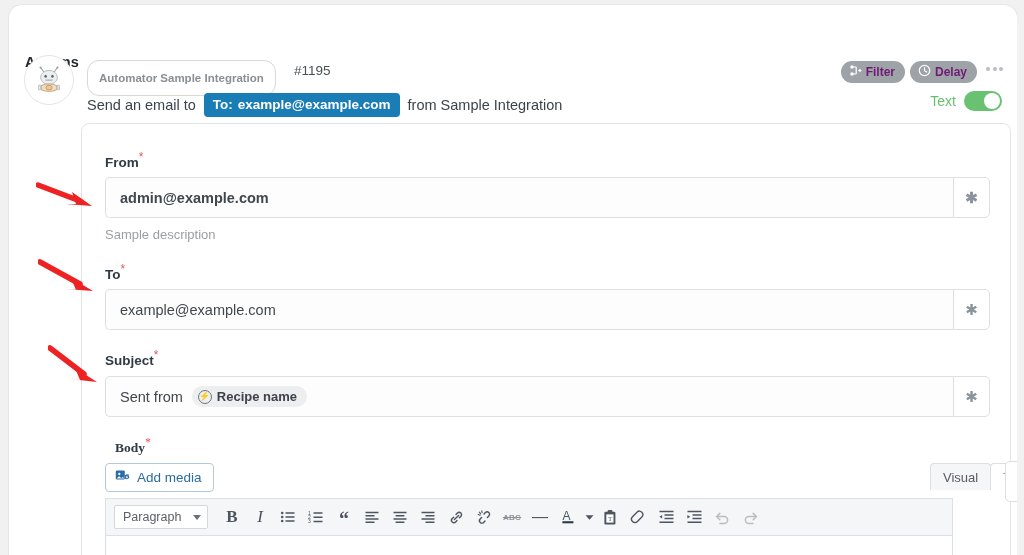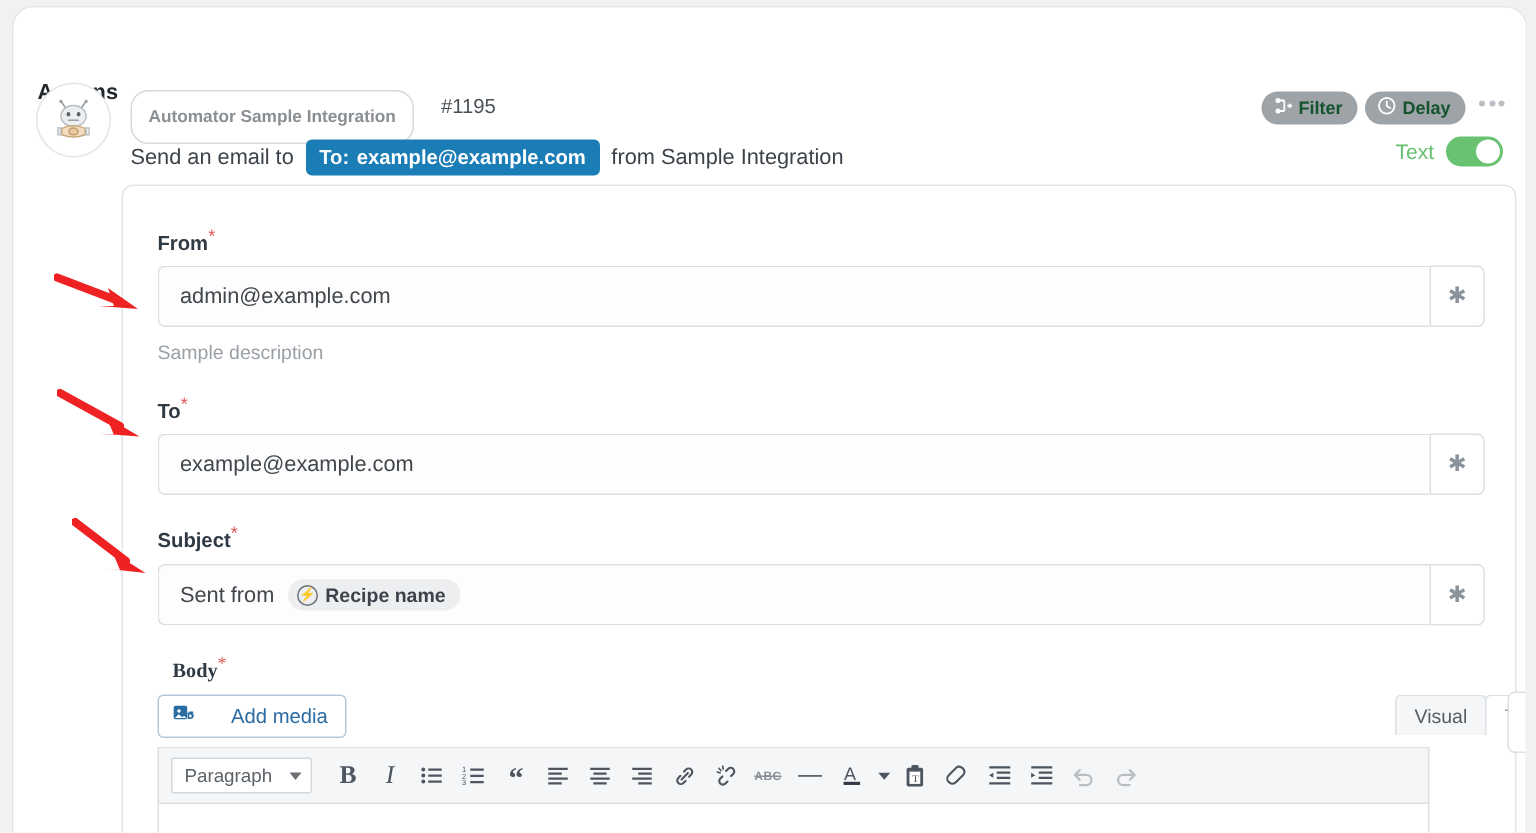--- a/index.html
+++ b/index.html
@@ -85,21 +85,21 @@
     display: inline-flex; align-items: baseline;
   }
   .sentence .token-blue .tlabel { font-weight: bold; opacity: .95; margin-right: 5px; }
   .sentence .token-blue .tval { font-weight: bold; }
 
   
   .pill-gray {
     position: absolute;
     height: 22px;
     background: #9ea3a8;
-    color: #14532d;
+    color: #701a75;
     border-radius: 11px;
     display: flex; align-items: center; gap: 4px;
     padding: 0 10px 0 8px;
     font-size: 12px;
     font-weight: bold;
   }
   .pill-filter { right: 112px; top: 56px; }
   .pill-delay  { right: 40px;  top: 56px; }
 
   .kebab {
@@ -211,21 +211,21 @@
 
   
   .add-media {
     position: absolute;
     left: 23px; top: 339px;
     height: 29px;
     padding: 0 11px 0 9px;
     border: 1px solid #b4c8dd;
     border-radius: 4px;
     background: #fff;
-    display: flex; align-items: center; gap: 24px;
+    display: flex; align-items: center; gap: 7px;
     font-size: 13.5px;
     color: #2b6ca3;
   }
 
   
   .editor {
     position: absolute;
     left: 23px; top: 374px;
     width: 848px;
     height: 90px;
@@ -387,21 +387,21 @@
       <span class="toggle">
           <i></i>
         </span>
     </div>
 
     <div class="inner-panel">
 
       <div class="field-label" style="left:23px; top:26px;">
         <span>From</span><sup>*</sup>
       </div>
-      <div class="input-row" style="top:53px;">
+      <div class="input-row" style="top:53px;font-weight:bold;">
         <div class="input-box" placeholder="admin@example.com">admin@example.com</div>
         <div class="token-btn">✱</div>
       </div>
       <div class="helper-text" style="top:103px;">Sample description</div>
 
       <div class="field-label" style="left:23px; top:138px;">
         <span>To</span><sup>*</sup>
       </div>
       <div class="input-row" style="top:165px;">
         <div class="input-box" placeholder="example@example.com">example@example.com</div>

